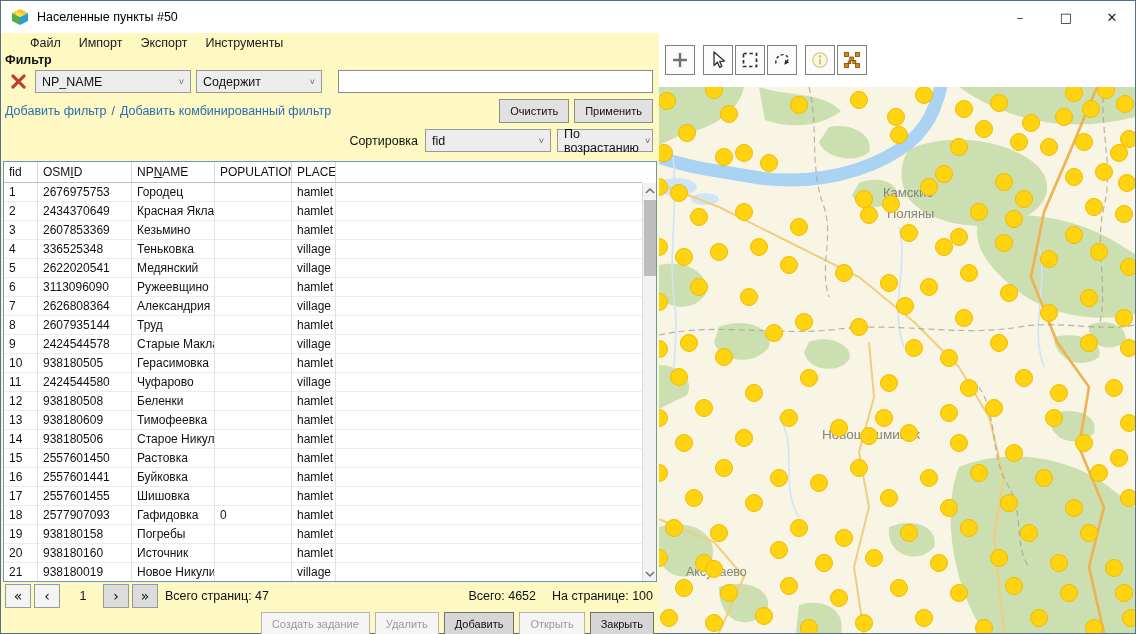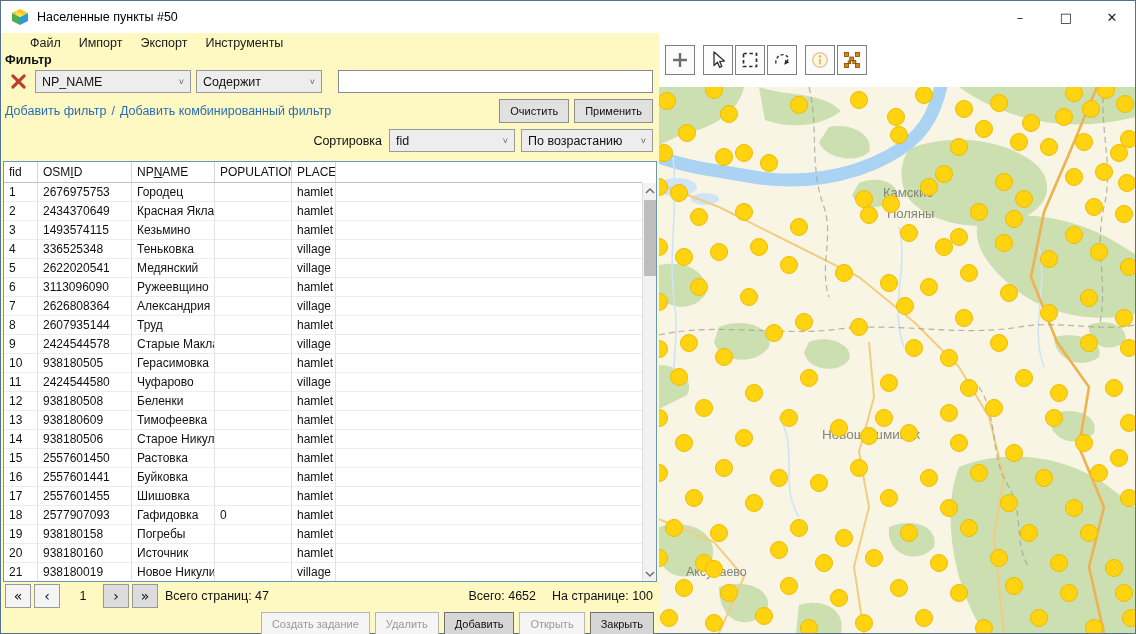--- a/index.html
+++ b/index.html
@@ -36,21 +36,21 @@
   .links-row { height:31px; display:flex; align-items:center; padding:0 6px 0 4px; flex:0 0 auto; }
   .link { color:#2a6cb5; font-size:12.5px; cursor:pointer; }
   .link-sep { color:#2a6cb5; padding:0 5px; }
   .links-spacer { flex:1; }
   .btn { height:24px; border:1px solid #8f8f8f; background:#e1e1e1; padding:0 10px; font-size:11px; display:flex; align-items:center; justify-content:center; }
   .btn + .btn { margin-left:5px; }
 
   .sort-row { height:29px; display:flex; align-items:center; justify-content:flex-end; padding-right:6px; flex:0 0 auto; }
   .sort-label { margin-right:7px; }
   .combo.c-sortfield { width:126px; margin-right:6px; }
-  .combo.c-sortorder { width:132px; }
+  .combo.c-sortorder { width:96px; }
 
   
   .table-wrap { margin:6px 2px 0 2px; height:421px; border:1px solid #6a96bd; position:relative; background:#fff; flex:0 0 auto; overflow:hidden; }
   .tbl { position:absolute; left:0; top:0; right:14px; bottom:0; }
   .t-row { display:grid; grid-template-columns:34px 94px 83px 77px 44px 1fr; height:19px; }
   .t-row.t-head { height:21px; }
   .t-cell { font-size:12px; line-height:19px; padding-left:5px; border-right:1px solid #e2e2e2; border-bottom:1px solid #ececec; white-space:nowrap; overflow:hidden; }
   .t-head .t-cell { line-height:21px; border-bottom:1px solid #bfbfbf; border-right:1px solid #d6d6d6; }
   .t-cell:last-child { border-right:none; }
   .scrollbar { position:absolute; top:21px; right:0; bottom:0; width:14px; background:#f2f2f2; border-left:1px solid #dcdcdc; }
@@ -172,21 +172,21 @@
             <div class="t-row">
               <div class="t-cell">2</div>
               <div class="t-cell">2434370649</div>
               <div class="t-cell">Красная Якла</div>
               <div class="t-cell"></div>
               <div class="t-cell">hamlet</div>
               <div class="t-cell"></div>
             </div>
             <div class="t-row">
               <div class="t-cell">3</div>
-              <div class="t-cell">1493574115</div>
+              <div class="t-cell">2607853369</div>
               <div class="t-cell">Кезьмино</div>
               <div class="t-cell"></div>
               <div class="t-cell">hamlet</div>
               <div class="t-cell"></div>
             </div>
             <div class="t-row">
               <div class="t-cell">4</div>
               <div class="t-cell">336525348</div>
               <div class="t-cell">Теньковка</div>
               <div class="t-cell"></div>

